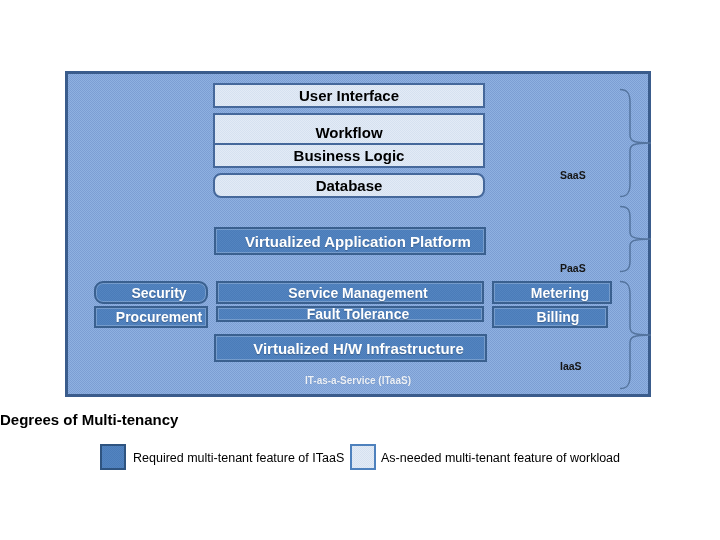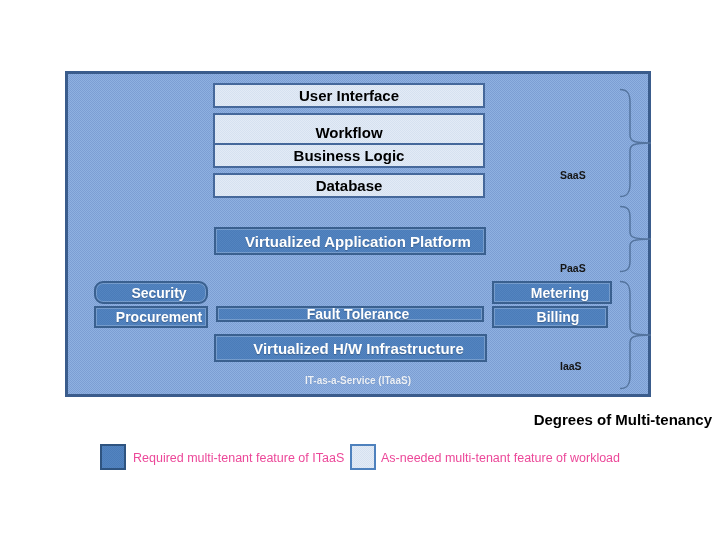--- a/index.html
+++ b/index.html
@@ -29,21 +29,21 @@
     border:2px solid #3A608F;color:#fff;font-weight:bold;
     background:repeating-conic-gradient(#5484C0 0% 25%, #4A7CB9 0% 50%);
     background-size:2px 2px;
     box-shadow:inset 0 0 0 1px rgba(255,255,255,0.22);
     text-shadow:0 1px 1px rgba(0,0,0,0.25);
     padding-left:16px;
   }
   .b-ui{left:213px;top:83px;width:272px;height:25px;}
   .b-wf{left:213px;top:113px;width:272px;height:39px;}
   .b-bl{left:213px;top:143px;width:272px;height:25px;}
-  .b-db{left:213px;top:173px;width:272px;height:25px;}
+  .b-db{left:213px;top:173px;width:272px;height:25px;border-radius:8px;}
   .b-vap{left:214px;top:227px;width:272px;height:28px;font-size:15px;}
   .b-sec{left:94px;top:281px;width:114px;height:23px;font-size:14px;border-radius:9px;}
   .b-sm{left:216px;top:281px;width:268px;height:23px;font-size:14px;}
   .b-met{left:492px;top:281px;width:120px;height:23px;font-size:14px;}
   .b-pro{left:94px;top:306px;width:114px;height:22px;font-size:14px;}
   .b-ft{left:216px;top:306px;width:268px;height:16px;font-size:14px;}
   .b-bil{left:492px;top:306px;width:116px;height:22px;font-size:14px;}
   .b-vhi{left:214px;top:334px;width:273px;height:28px;font-size:15px;}
   .itaas-label{
     position:absolute;left:65px;top:372px;width:586px;height:17px;line-height:17px;
@@ -56,47 +56,48 @@
   .br-paas{left:616px;top:205px;height:68px;}
   .br-iaas{left:616px;top:280px;height:110px;}
   .brlabel{
     position:absolute;left:560px;width:68px;height:14px;line-height:14px;
     text-align:left;font-size:10.5px;font-weight:bold;color:#151515;margin-top:31px;
   }
   .bl-saas{top:137px;}
   .bl-paas{top:230px;}
   .bl-iaas{top:328px;}
   .title{
-    position:absolute;left:0;top:411px;width:712px;text-align:right;
+    position:absolute;left:0;top:411px;width:712px;text-align:left;
     font-size:15px;font-weight:bold;color:#000;
   }
   .swatch{position:absolute;box-sizing:border-box;width:26px;height:26px;top:444px;}
   .sw-req{left:100px;border:2px solid #2F5480;
     background:repeating-conic-gradient(#5484C0 0% 25%, #4A7CB9 0% 50%);background-size:2px 2px;}
   .sw-need{left:350px;border:2px solid #4E81BD;
     background:repeating-conic-gradient(#E3EBF6 0% 25%, #D5E1F0 0% 50%);background-size:2px 2px;}
-  .leglabel{position:absolute;top:449px;height:18px;line-height:18px;font-size:12.5px;color:#ec4899;white-space:nowrap;}
+  .leglabel{position:absolute;top:449px;height:18px;line-height:18px;font-size:12.5px;color:#000000;white-space:nowrap;}
   .ll-req{left:133px;}
   .ll-need{left:381px;}
 </style>
 </head>
 <body>
 
 <div class="stage">
 
   <div class="panel"></div>
 
   <div class="box lightbox b-ui">User Interface</div>
   <div class="box lightbox b-wf">Workflow</div>
   <div class="box lightbox b-bl">Business Logic</div>
   <div class="box lightbox b-db">Database</div>
 
   <div class="box darkbox b-vap">Virtualized Application Platform</div>
 
   <div class="box darkbox b-sec">Security</div>
+  <div class="box darkbox b-sm">Service Management</div>
   <div class="box darkbox b-met">Metering</div>
   <div class="box darkbox b-pro">Procurement</div>
   <div class="box darkbox b-ft">Fault Tolerance</div>
   <div class="box darkbox b-bil">Billing</div>
   <div class="box darkbox b-vhi">Virtualized H/W Infrastructure</div>
 
   <div class="itaas-label">IT-as-a-Service (ITaaS)</div>
 
   <svg class="brace br-saas" viewBox="0 0 36 110">
     <path d="M4,1.5 C11,1.5 14,5 14,14 L14,47 C14,53 17,55 35,55 C17,55 14,57 14,63 L14,96 C14,105 11,108.5 4,108.5"></path>

